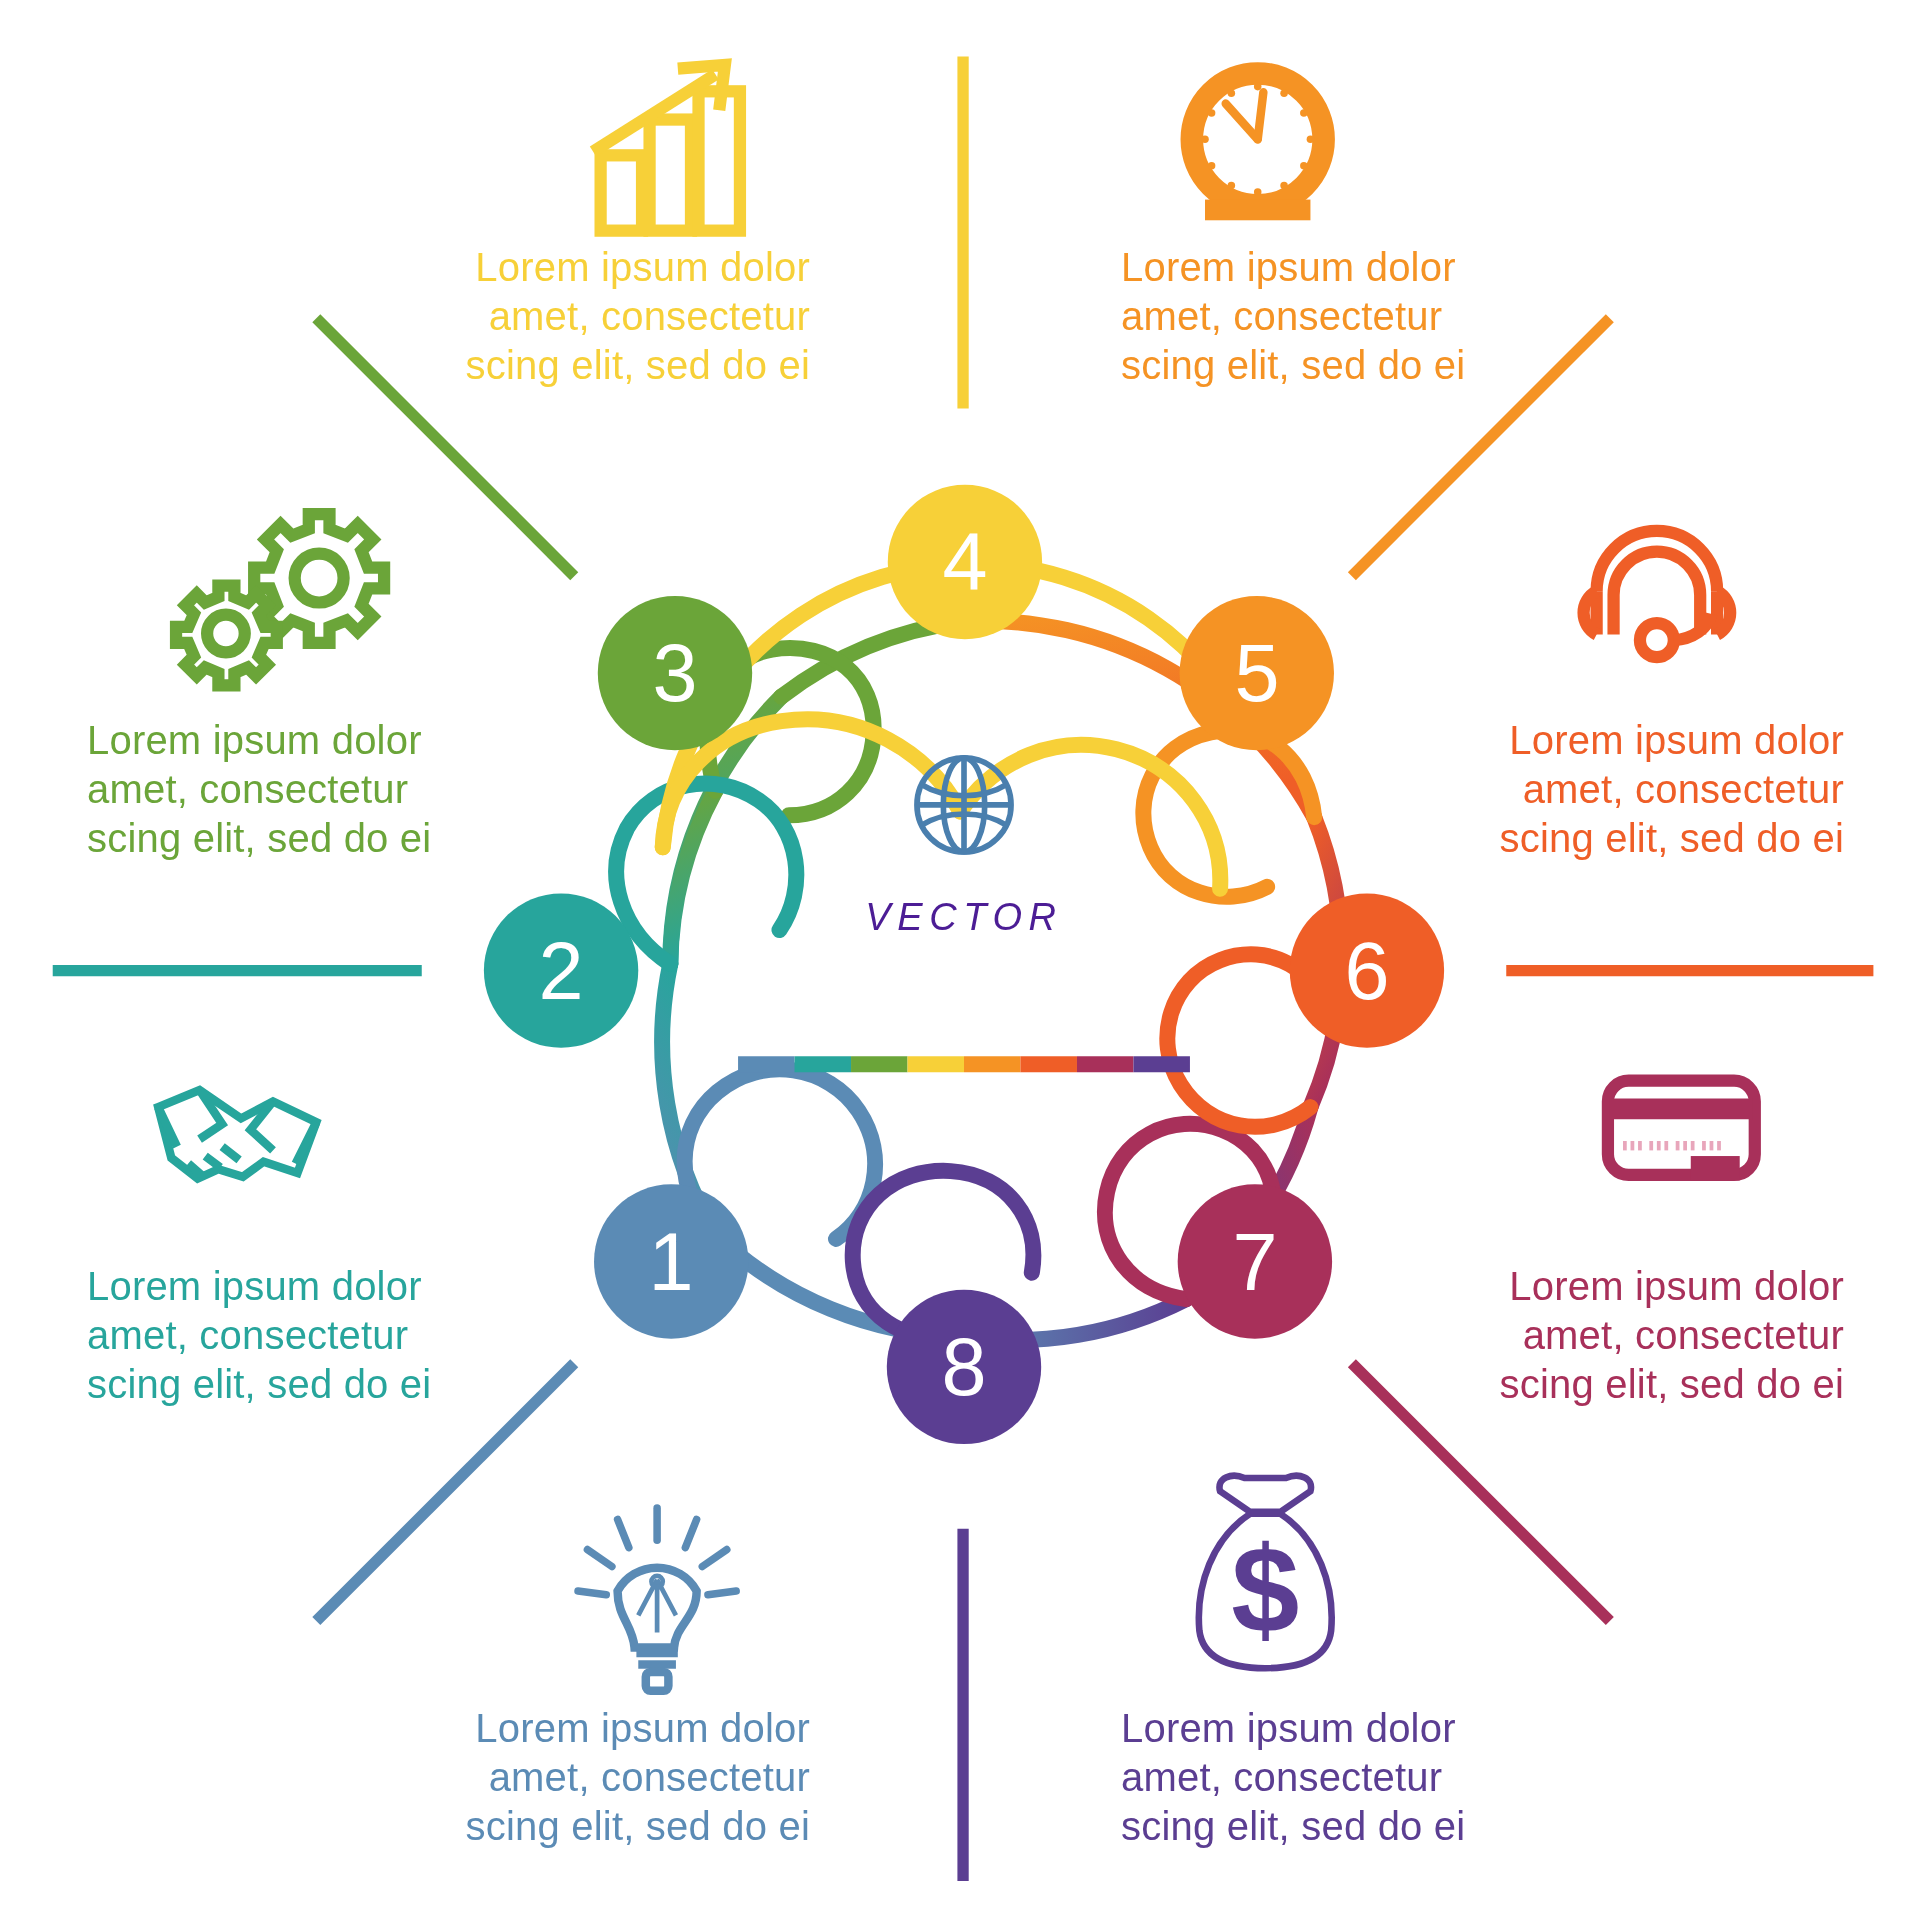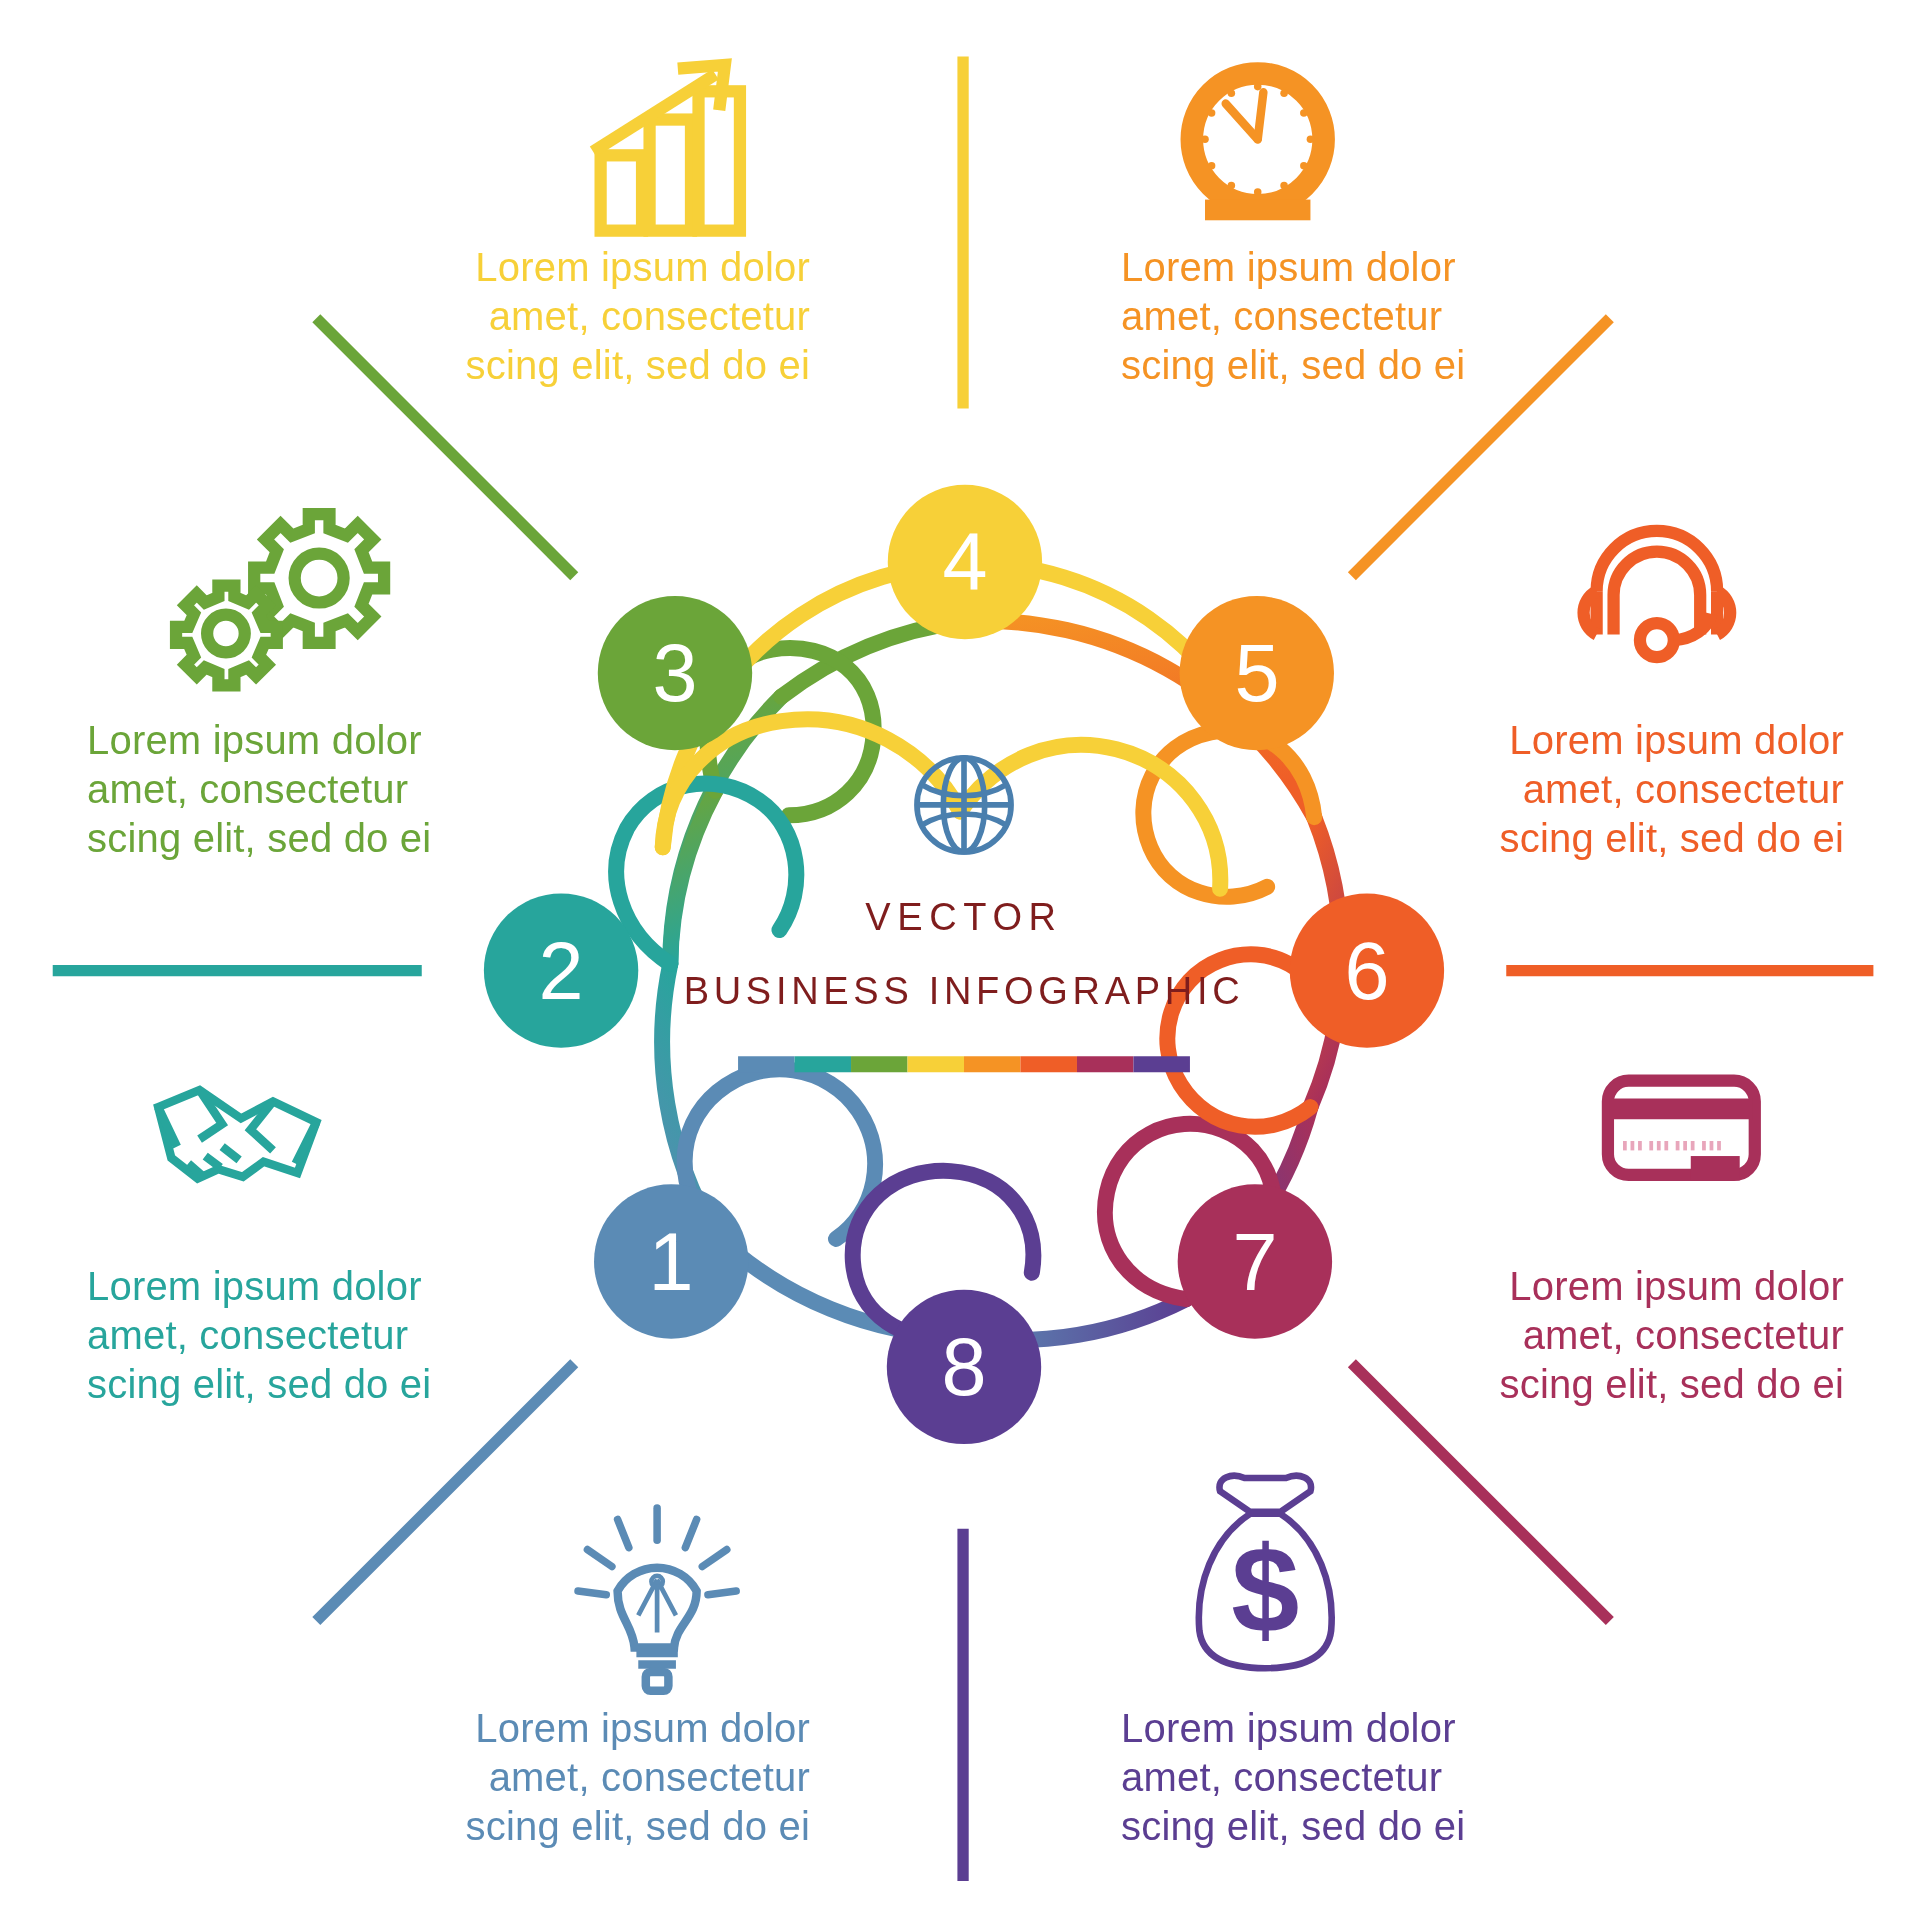--- a/index.html
+++ b/index.html
@@ -35,23 +35,24 @@
     letter-spacing: 0.2px;
   }
   .txt.right-al { text-align: right; }
   .txt.left-al  { text-align: left; }
 
   .center-title {
     position: absolute;
     left: 50%;
     transform: translateX(-50%);
     text-align: center;
-    color: #7f1d1d;
+    color: #4c1d95;
     font-family: "Liberation Sans", sans-serif;
     font-weight: 300;
+    font-style: italic;
   }
   #center-word-1 {
     top: 896px;
     font-size: 38px;
     letter-spacing: 6.6px;
   }
   #center-word-2 {
     top: 970px;
     font-size: 38px;
     letter-spacing: 4.7px;
@@ -330,21 +331,20 @@
   <div class="numlabel" style="left:671px; top:1262px;">1</div>
   <div class="numlabel" style="left:561px; top:971px;">2</div>
   <div class="numlabel" style="left:675px; top:673px;">3</div>
   <div class="numlabel" style="left:965px; top:562px;">4</div>
   <div class="numlabel" style="left:1257px; top:673px;">5</div>
   <div class="numlabel" style="left:1367px; top:971px;">6</div>
   <div class="numlabel" style="left:1255px; top:1262px;">7</div>
   <div class="numlabel" style="left:964px; top:1367px;">8</div>
 
   <div class="center-title" id="center-word-1">VECTOR</div>
-  <div class="center-title" id="center-word-2">BUSINESS  INFOGRAPHIC</div>
 
   <div class="txt right-al" style="left:386px; top:243px; width:424px; color:#f7d038;">Lorem ipsum dolor
 amet, consectetur
 scing elit, sed do ei</div>
 
   <div class="txt left-al" style="left:1121px; top:243px; width:424px; color:#f59324;">Lorem ipsum dolor
 amet, consectetur
 scing elit, sed do ei</div>
 
   <div class="txt left-al" style="left:87px; top:716px; width:377px; color:#6ba539;">Lorem ipsum dolor

